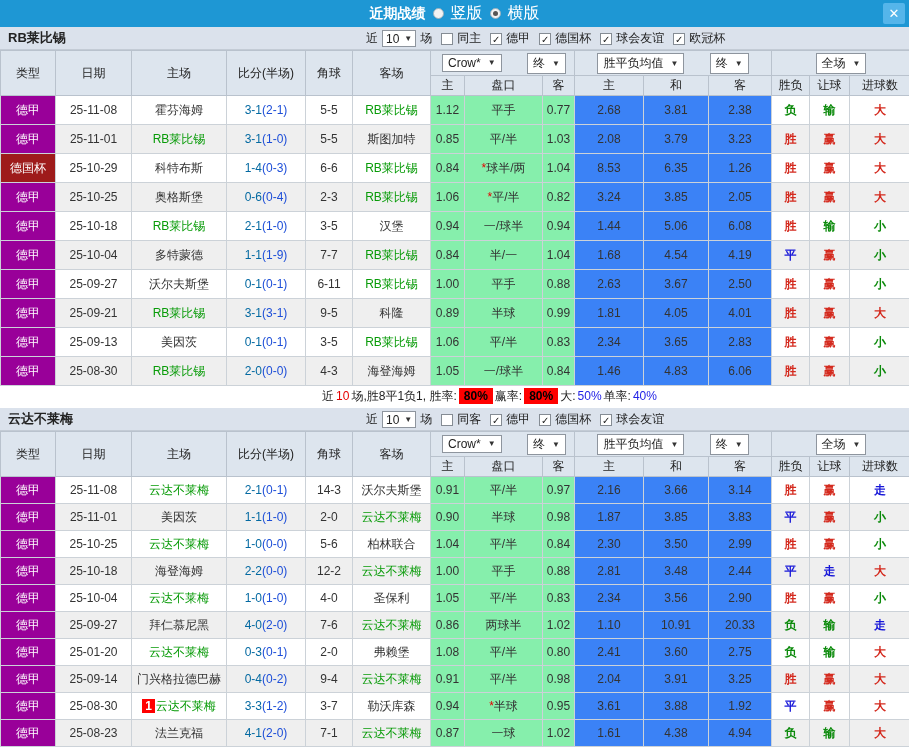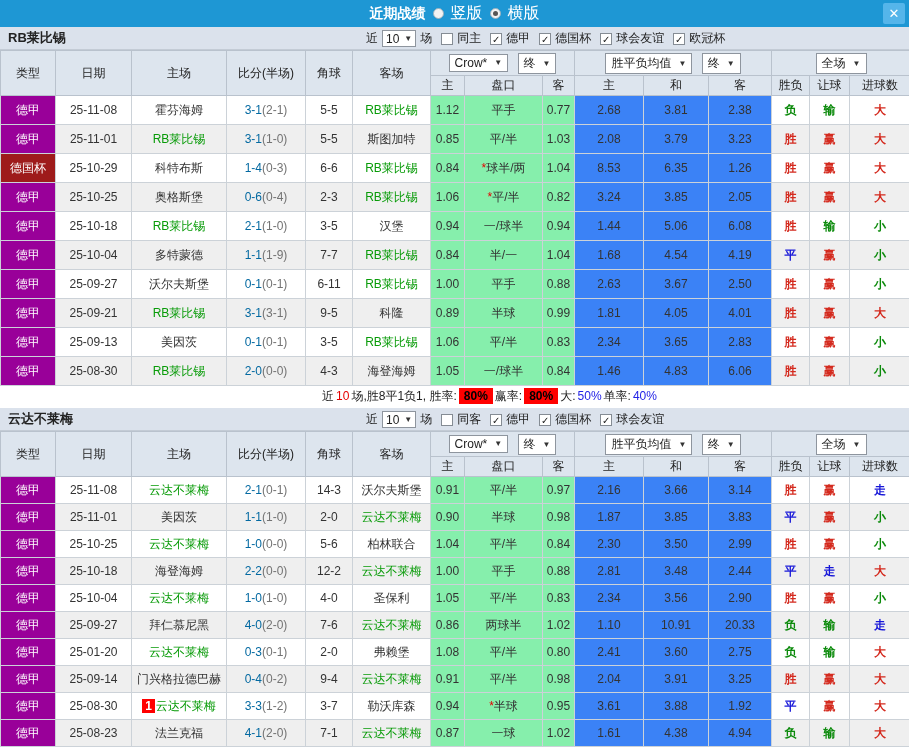--- a/index.html
+++ b/index.html
@@ -18,35 +18,35 @@
 .filters{position:absolute;left:365px;top:0;height:23px;display:flex;align-items:center;gap:3px;white-space:nowrap;color:#222}
 .flt-txt{margin:0 1px}
 .mini-select{display:inline-flex;align-items:center;gap:5px;border:1px solid #8e959e;background:#fff;padding:0 3px;height:17px;cursor:pointer}
 .mini-select .arr{font-size:8px;color:#333}
 .cb{width:12px;height:12px;border:1px solid #858c94;background:#fff;display:inline-block;line-height:11px;text-align:center;font-size:10px;font-weight:bold;color:#222;margin-left:5px;cursor:pointer}
 
 table{border-collapse:collapse;table-layout:fixed;width:909px}
 th{background:#dde5ee;border:1px solid #b9c2cd;font-weight:normal;color:#222;font-size:12px;text-align:center;overflow:hidden;white-space:nowrap}
 thead tr.grp-row th{height:25px}
 thead tr.sub-row th{height:20px}
-.dd{display:inline-flex;align-items:center;gap:7px;background:#fff;border:1px solid #8e959e;padding:1px 5px;margin:0 3px;cursor:pointer}
+.dd{display:inline-flex;align-items:center;gap:7px;background:#fff;border:1px solid #8e959e;padding:1px 5px;margin:0 11px;cursor:pointer}
 .dd .arr{font-size:8px;color:#333}
 td{border:1px solid #ccd2d8;text-align:center;overflow:hidden;white-space:nowrap;color:#333}
 .section-0 tbody td{height:29px}
 .section-1 tbody td{height:27px}
 tr.even td.plain{background:#efefef}
 tr.odd td.plain{background:#fff}
 td.lg{color:#fff}
 .lg-purple{background:#990099}
 .lg-darkred{background:#9e1b1b}
 td.odds{background:#86efac}
 td.avg{background:#3b82f6}
 .team-green{color:#089b08}
 .score-ft{color:#0369a1}
-.score-ht{color:#737373}
+.score-ht{color:#1d4ed8}
 .res-r{color:#d42a1e;font-weight:bold}
 .res-b{color:#1717d8;font-weight:bold}
 .res-g{color:#0b8a0b;font-weight:bold}
 .star{color:#e60000}
 .badge1{background:#f00;color:#fff;padding:0 3px;font-weight:bold;margin-right:1px;display:inline-block;line-height:14px}
 .summary{height:22px;line-height:21px;text-align:center;padding-left:70px;color:#222}
 .summary span{margin:0 1px}
 .sum-red{color:#e60000}
 .sum-blue{color:#2222e6}
 .sum-badge{background:#f00;color:#000000;font-weight:bold;padding:1px 5px;margin:0 3px}

